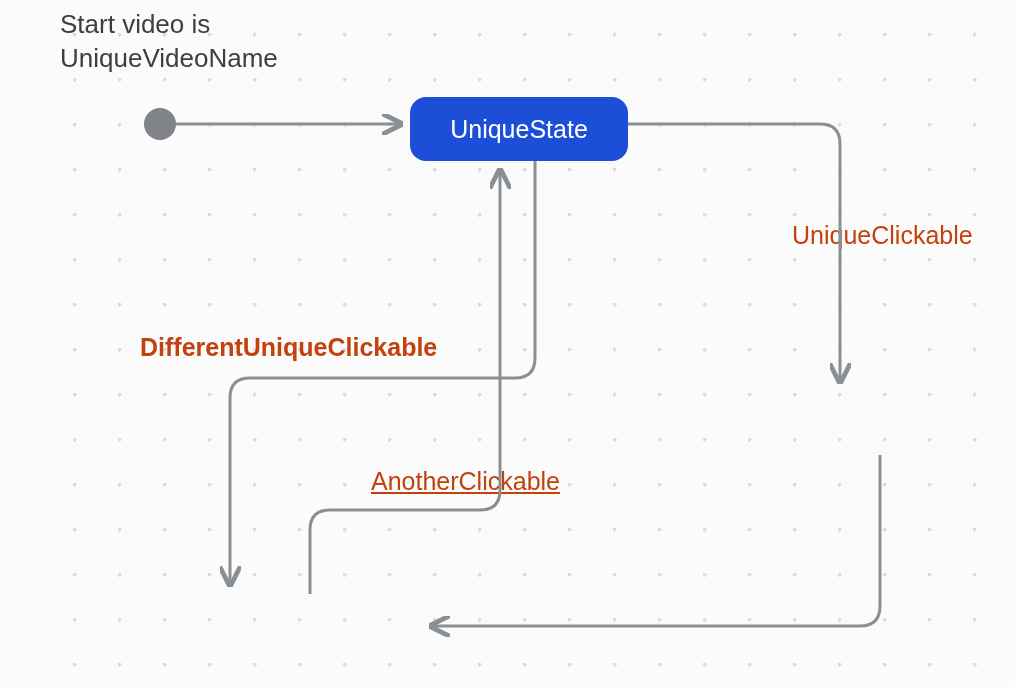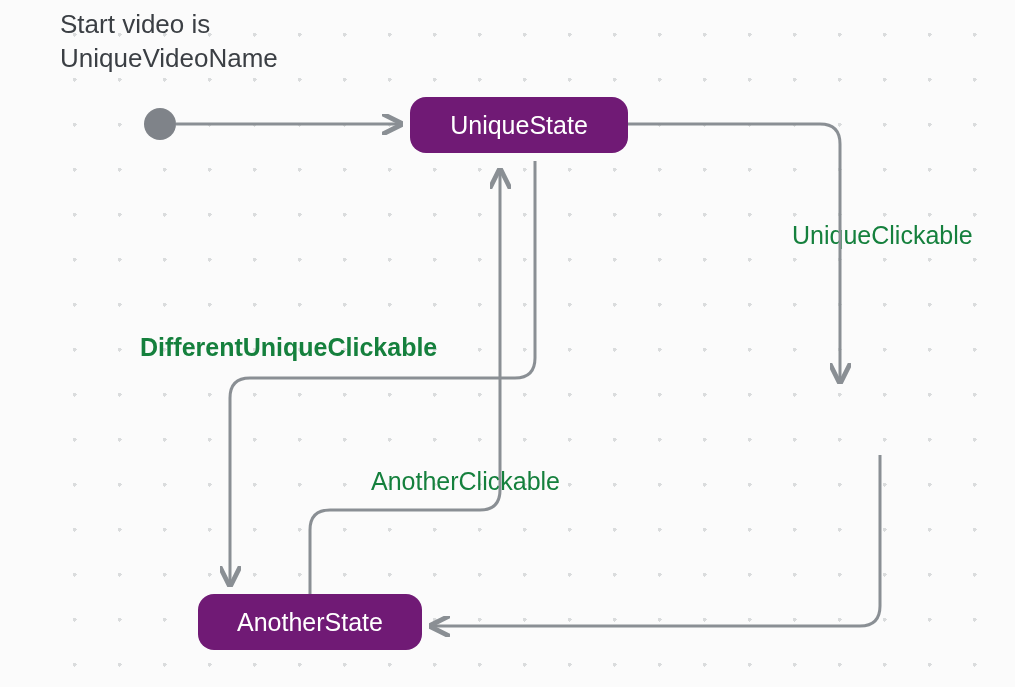--- a/index.html
+++ b/index.html
@@ -29,42 +29,42 @@
   .title {
     position: absolute;
     left: 20px;
     top: 8px;
     font-size: 26px;
     line-height: 1.3;
     color: #3b3f44;
   }
   .state {
     position: absolute;
-    background: #701a75;
+    background: #1d4ed8;
     color: #fff;
     border-radius: 16px;
     display: flex;
     align-items: center;
     justify-content: center;
     font-size: 25px;
     padding: 8px 30px;
-    height: 56px;
+    height: 64px;
     box-sizing: border-box;
   }
   .start-dot {
     position: absolute;
     width: 32px;
     height: 32px;
     border-radius: 50%;
     background: #7f8389;
   }
   .edge-label {
     position: absolute;
     font-size: 25px;
-    color: #15803d;
+    color: #c2410c;
     white-space: nowrap;
   }
   svg.arrows {
     position: absolute;
     inset: 0;
     width: 1015px;
     height: 687px;
     pointer-events: none;
     overflow: visible;
   }
@@ -85,28 +85,25 @@
     <span>UniqueVideoName</span>
   </div>
 
   <div class="start-dot" style="left:104px; top:108px;"></div>
 
   <div class="state" style="left:370px; top:97px; width:218px;">
     <span>UniqueState</span>
   </div>
 
 
-  <div class="state" style="left:158px; top:594px; width:224px;">
-    <span>AnotherState</span>
-  </div>
 
   <div class="edge-label" style="left:752px; top:221px;">UniqueClickable</div>
 
 
-  <div class="edge-label" style="left:331px; top:467px;">AnotherClickable</div>
+  <div class="edge-label" style="left:331px; top:467px;text-decoration:underline;">AnotherClickable</div>
 
   <div class="edge-label" style="left:100px; top:333px;font-weight:bold;">DifferentUniqueClickable</div>
 
   <svg class="arrows">
     <defs>
       <marker id="arrowhead" markerWidth="7" markerHeight="7" refX="6" refY="3.5" orient="auto">
         <path d="M0,0 L7,3.5 L0,7" fill="none" stroke="#8a8f94" stroke-width="1.6"></path>
       </marker>
     </defs>
 

